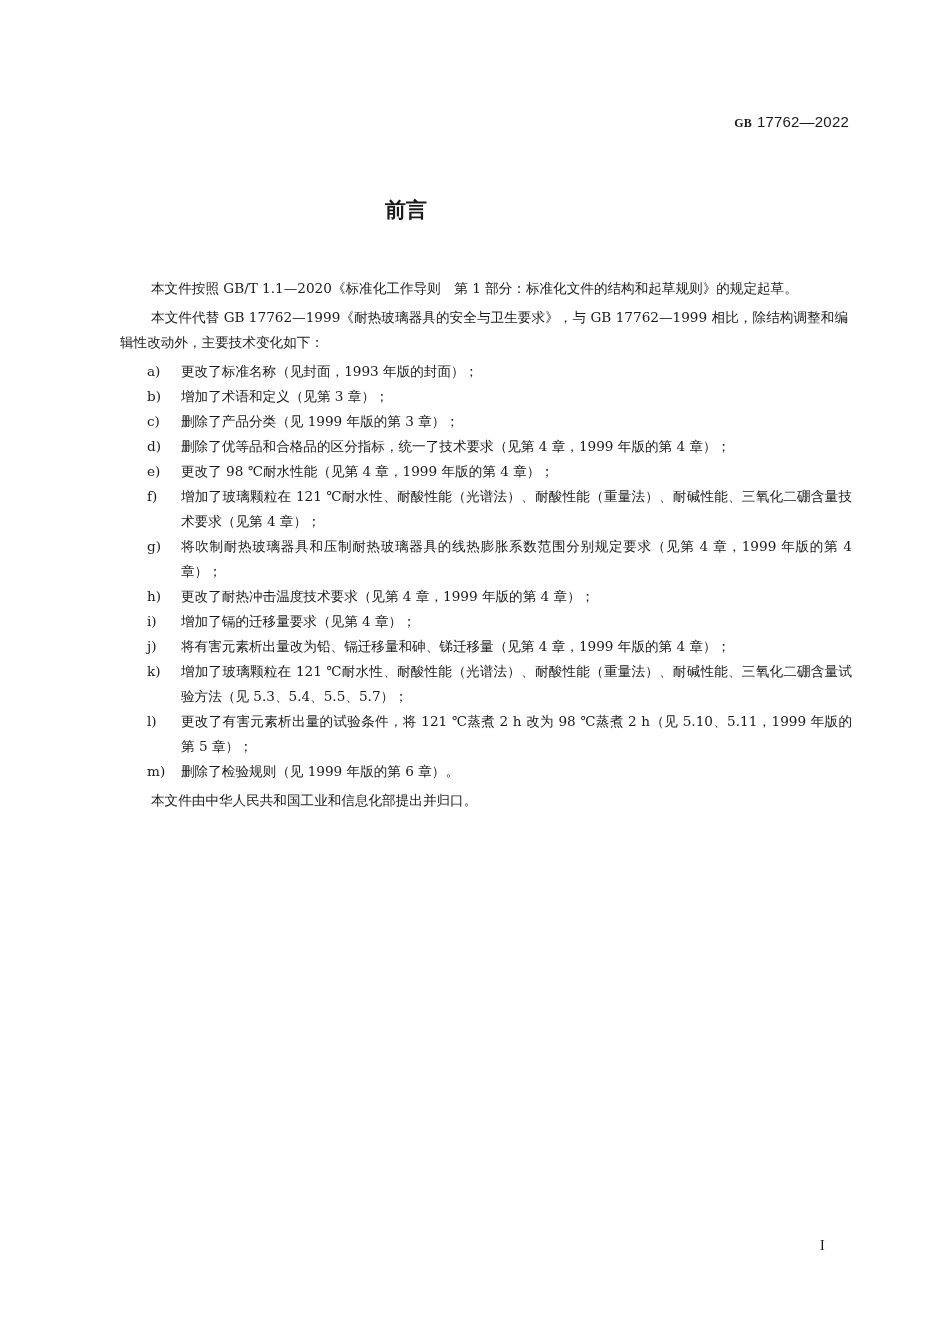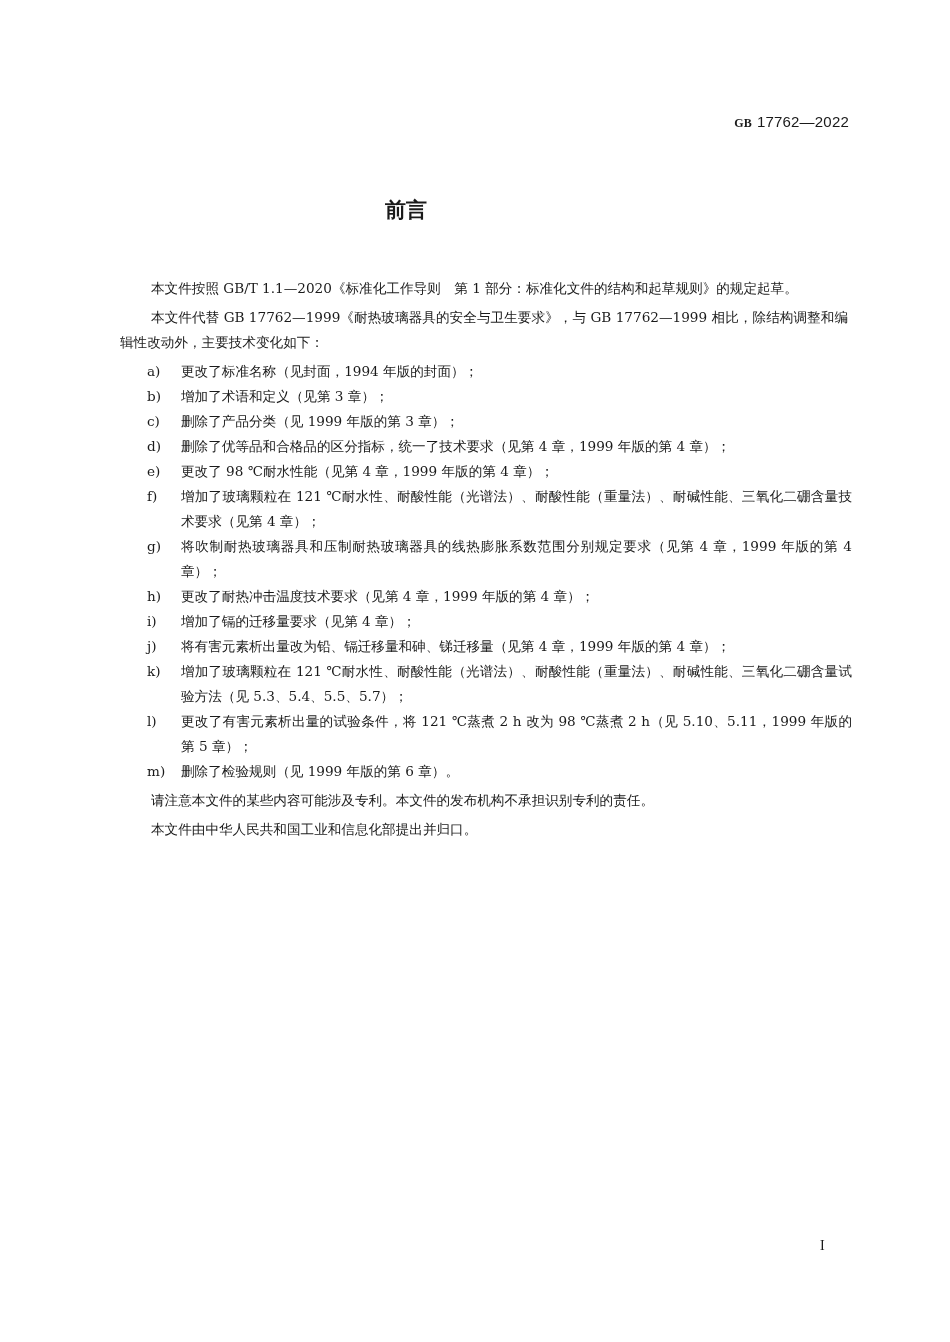--- a/index.html
+++ b/index.html
@@ -30,21 +30,21 @@
   <span>前</span><span>言</span>
 </div>
 
 <div class="content">
   <p class="para">本文件按照 GB/T 1.1—2020《标准化工作导则　第 1 部分：标准化文件的结构和起草规则》的规定起草。</p>
   <p class="para">本文件代替 GB 17762—1999《耐热玻璃器具的安全与卫生要求》，与 GB 17762—1999 相比，除结构调整和编辑性改动外，主要技术变化如下：</p>
 
   <div>
     <div class="item">
         <span class="mark">a)</span>
-        <span class="txt">更改了标准名称（见封面，1994 年版的封面）；</span>
+        <span class="txt">更改了标准名称（见封面，1993 年版的封面）；</span>
       </div>
     <div class="item">
         <span class="mark">b)</span>
         <span class="txt">增加了术语和定义（见第 3 章）；</span>
       </div>
     <div class="item">
         <span class="mark">c)</span>
         <span class="txt">删除了产品分类（见 1999 年版的第 3 章）；</span>
       </div>
     <div class="item">
@@ -82,17 +82,16 @@
     <div class="item">
         <span class="mark">l)</span>
         <span class="txt">更改了有害元素析出量的试验条件，将 121 ℃蒸煮 2 h 改为 98 ℃蒸煮 2 h（见 5.10、5.11，1999 年版的第 5 章）；</span>
       </div>
     <div class="item">
         <span class="mark">m)</span>
         <span class="txt">删除了检验规则（见 1999 年版的第 6 章）。</span>
       </div>
   </div>
 
-  <p class="para">请注意本文件的某些内容可能涉及专利。本文件的发布机构不承担识别专利的责任。</p>
   <p class="para">本文件由中华人民共和国工业和信息化部提出并归口。</p>
 </div>
 
 <div class="page-num">I</div>
 
 </body></html>

